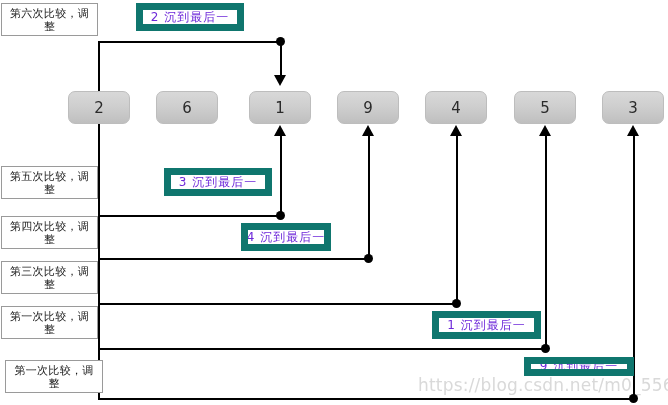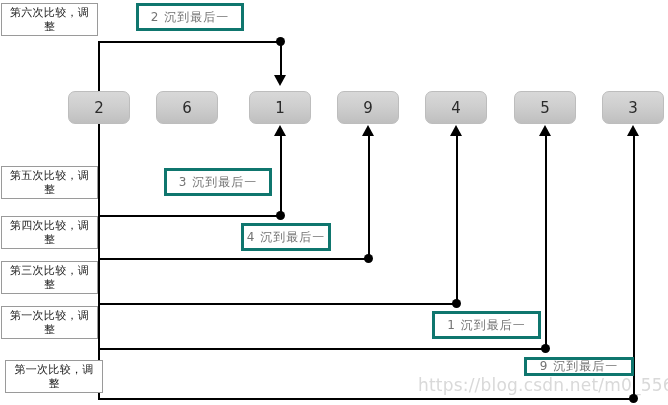--- a/index.html
+++ b/index.html
@@ -29,37 +29,36 @@
     text-align: center;
     line-height: 13px;
     z-index: 6;
   }
   .step-box .l1 {
     display: block;
     font-size: 11px;
     color: #1a1a1a;
     letter-spacing: 0.3px;
     white-space: nowrap;
-    font-family: Liberation Mono, monospace;
   }
   .step-box .l2 {
     display: block;
     font-size: 11px;
     color: #1a1a1a;
     white-space: nowrap;
   }
 
   
   .callout {
     position: absolute;
     box-sizing: border-box;
     background: #ffffff;
-    border: 3px solid #0f766e;
+    border: 7px solid #0f766e;
     font-size: 12px;
-    color: #737373;
+    color: #6d28d9;
     letter-spacing: 1px;
     white-space: nowrap;
     overflow: hidden;
     display: flex;
     align-items: center;
     justify-content: center;
     z-index: 6;
   }
 
   

